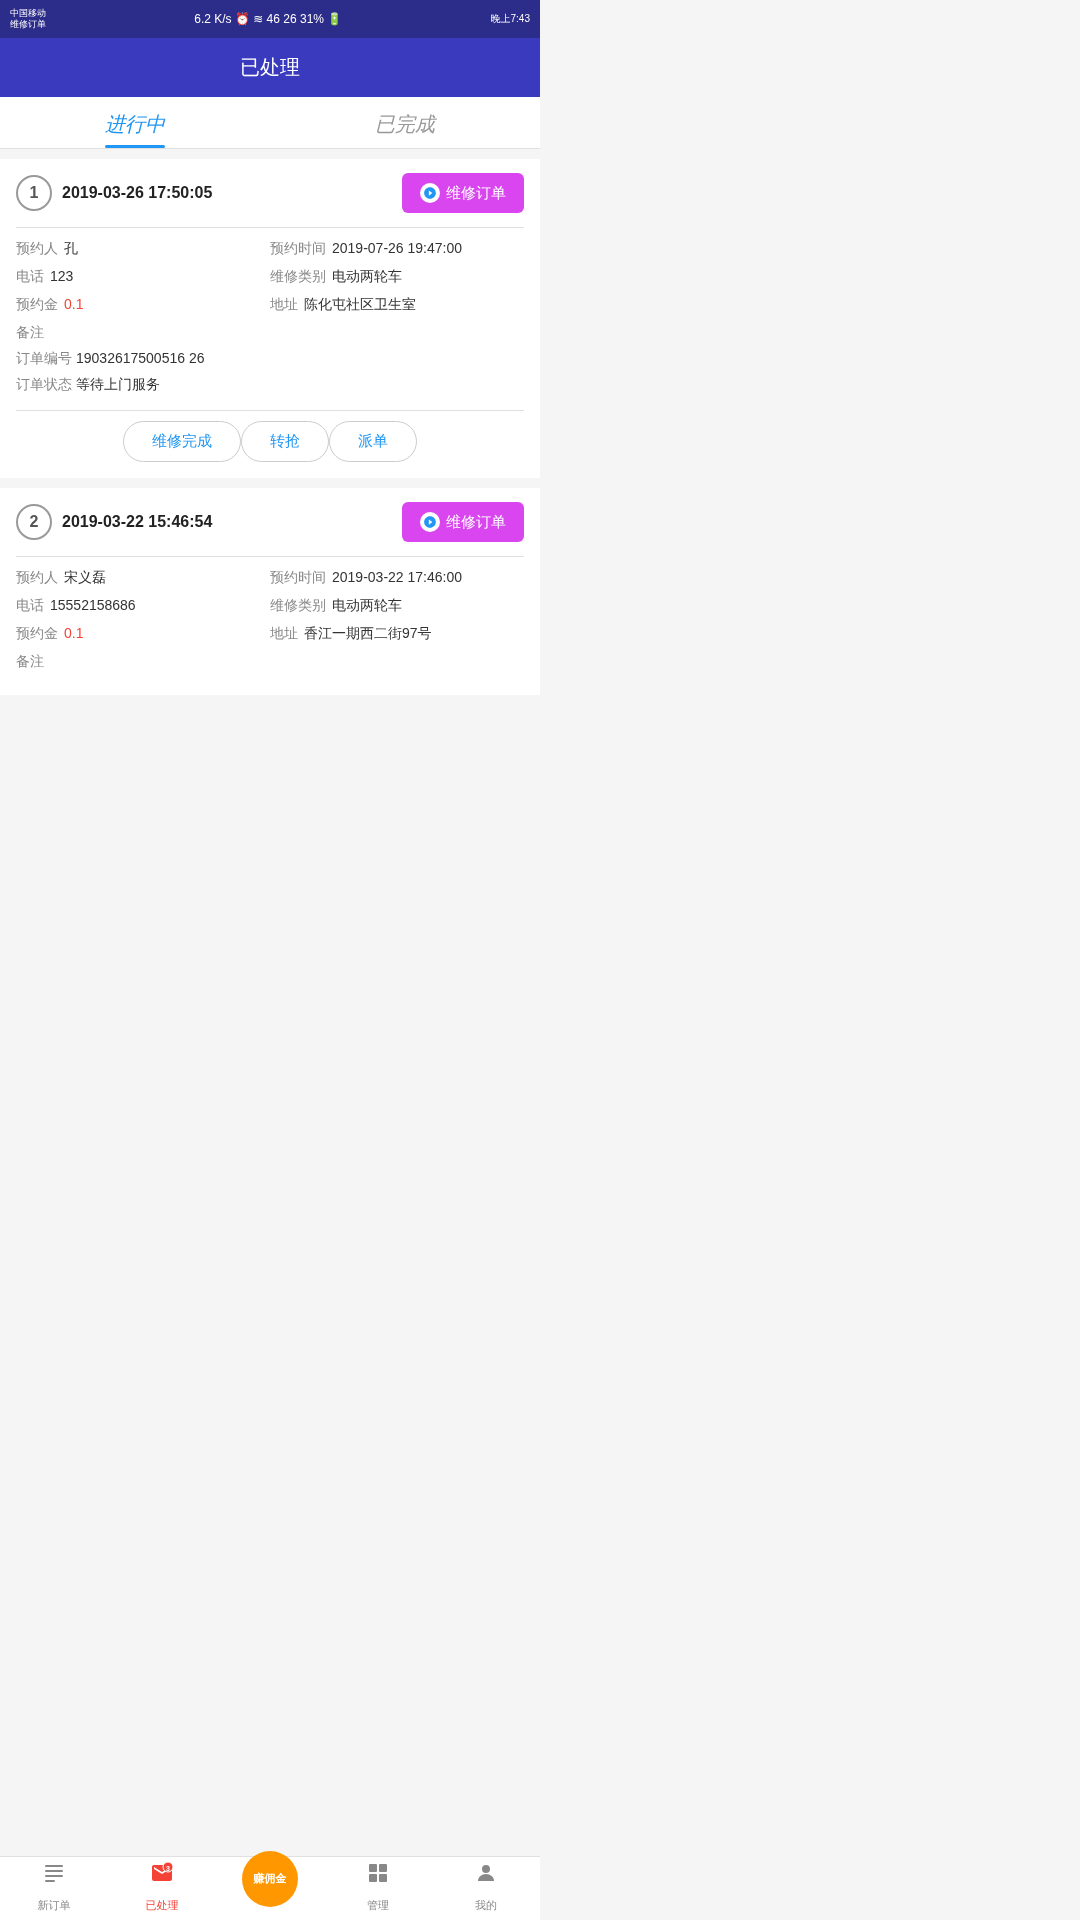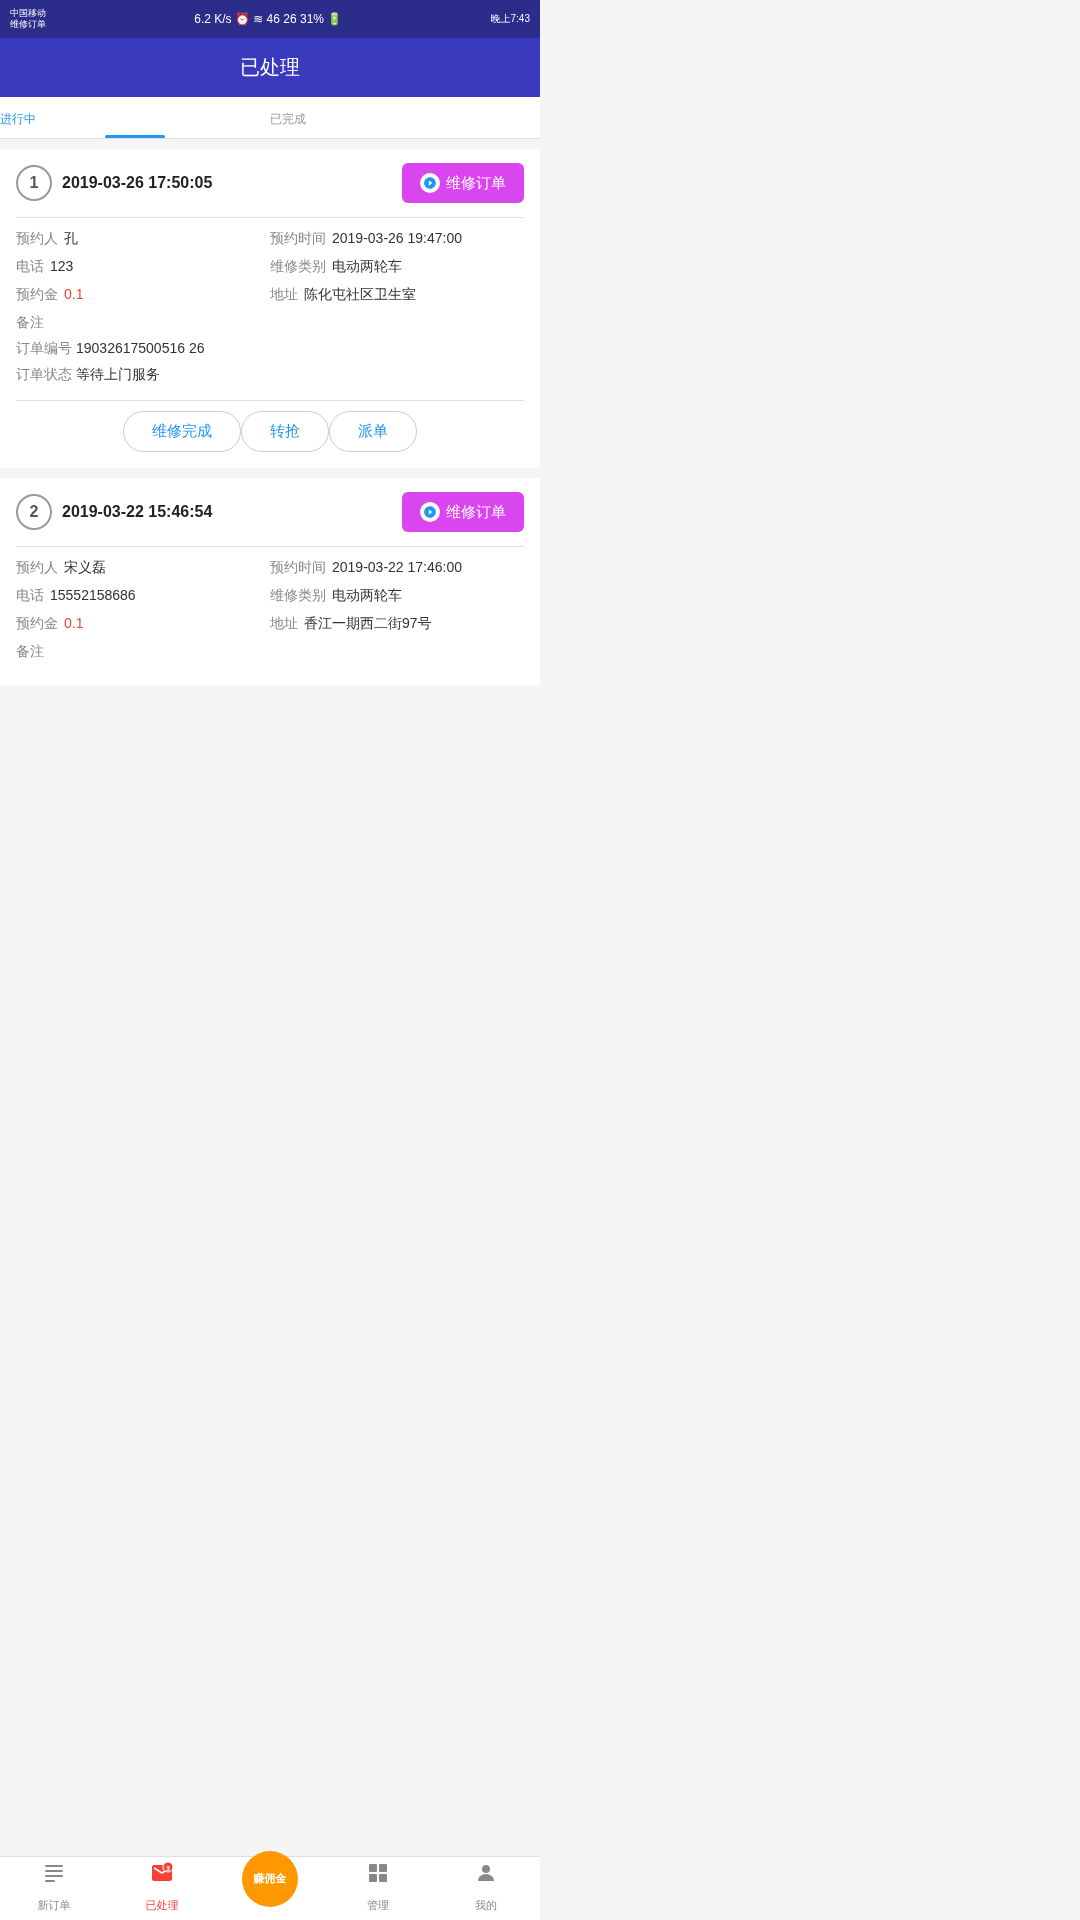--- a/index.html
+++ b/index.html
@@ -39,25 +39,27 @@
     }
 
     
     .tabs {
       background: white;
       display: flex;
       border-bottom: 1px solid #e0e0e0;
     }
     .tab {
       flex: 1;
+      text-align: center;
       padding: 14px 0 10px;
-      font-size: 12px;
+      font-size: 20px;
       color: #999;
       position: relative;
       cursor: pointer;
+      font-style: italic;
     }
     .tab.active {
       color: #2196F3;
     }
     .tab.active::after {
       content: '';
       position: absolute;
       bottom: 0;
       left: 50%;
       transform: translateX(-50%);
@@ -311,21 +313,21 @@
 
     <hr class="divider">
 
     <div class="info-grid">
       <div class="info-item">
         <span class="info-label">预约人</span>
         <span class="info-value">孔</span>
       </div>
       <div class="info-item">
         <span class="info-label">预约时间</span>
-        <span class="info-value">2019-03-26 19:47:00</span>
+        <span class="info-value">2019-07-26 19:47:00</span>
       </div>
       <div class="info-item">
         <span class="info-label">电话</span>
         <span class="info-value">123</span>
       </div>
       <div class="info-item">
         <span class="info-label">维修类别</span>
         <span class="info-value">电动两轮车</span>
       </div>
       <div class="info-item">

